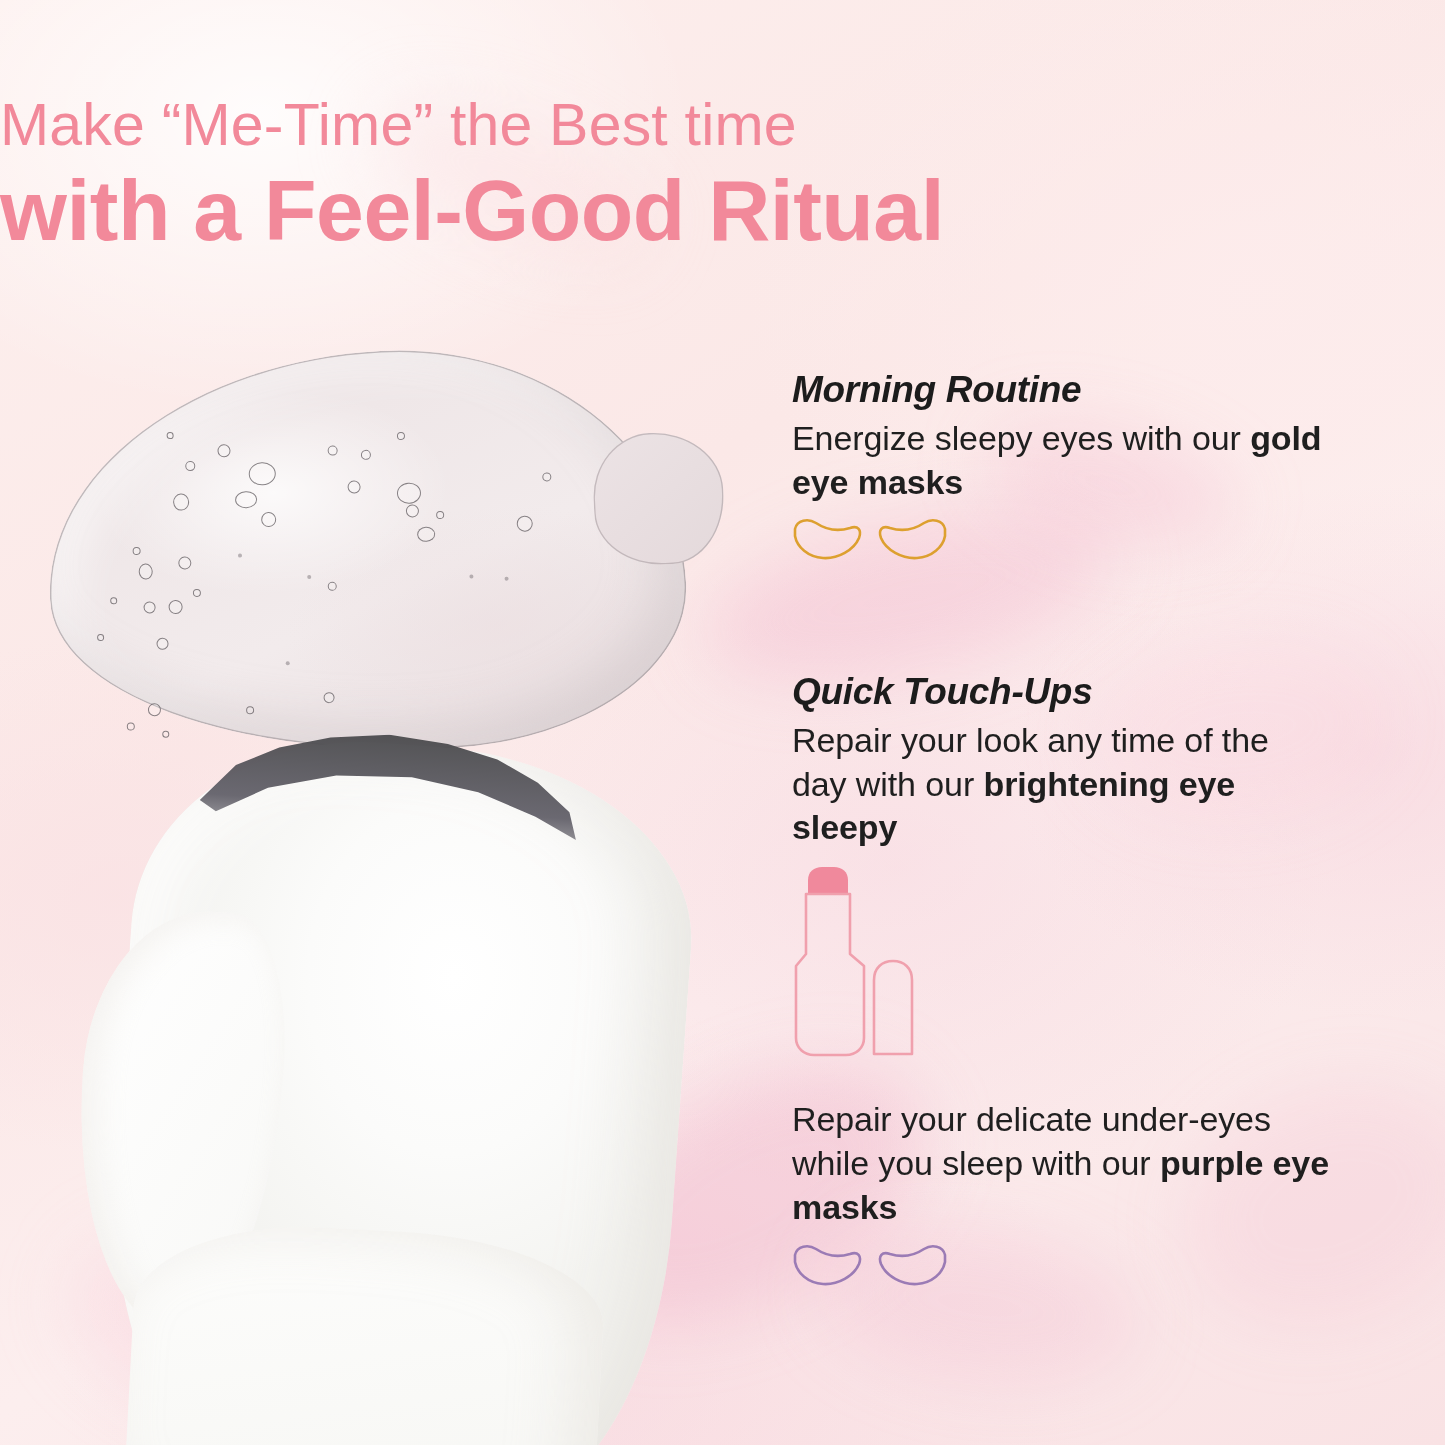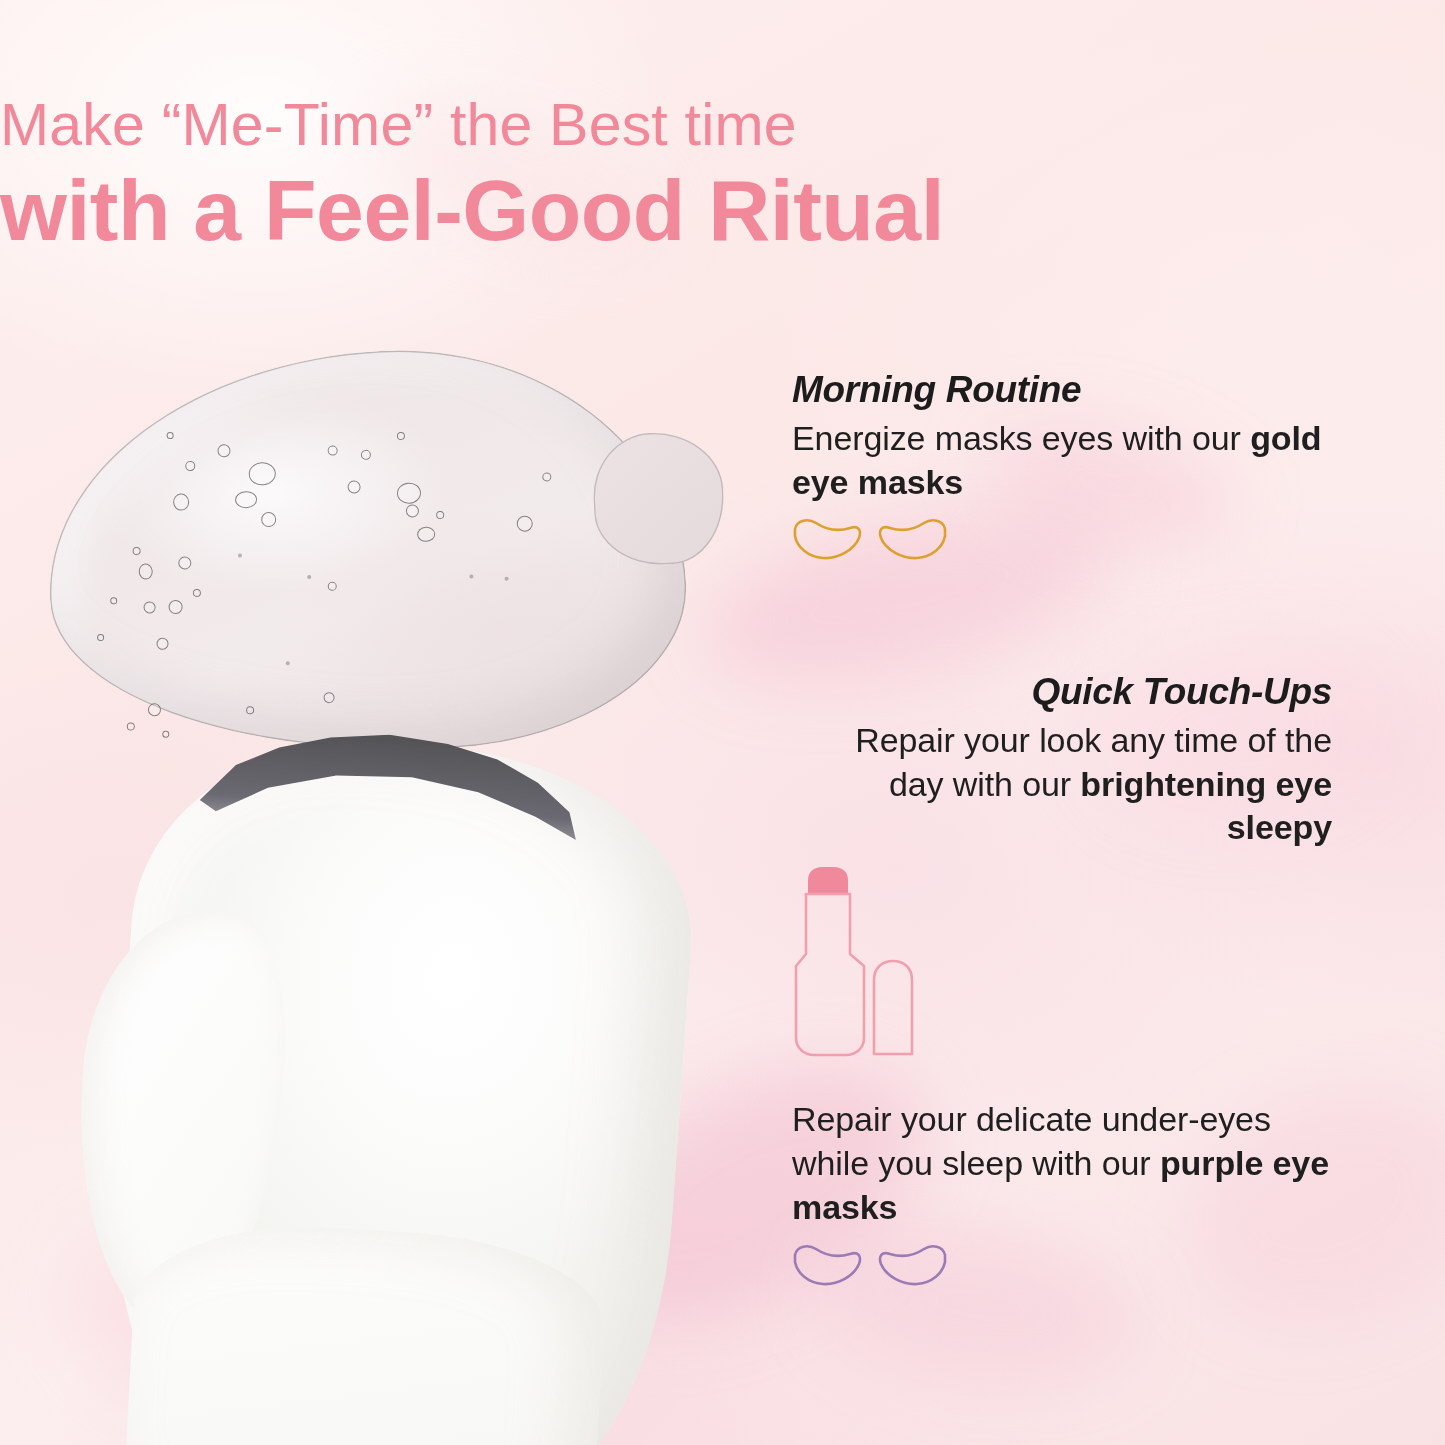--- a/index.html
+++ b/index.html
@@ -181,21 +181,21 @@
 
   .icon-row {
     display: flex;
     align-items: flex-end;
     gap: 12px;
     margin-top: 12px;
   }
 
   
   #sec-morning { top: 362px; }
-  #sec-quick   { top: 664px; text-align: right; }
+  #sec-quick   { top: 664px; }
   #sec-evening { top: 1098px; }
 </style>
 </head>
 <body>
 
 <div id="canvas">
 
   <div class="bg-base"></div>
   <div class="vein v1"></div>
   <div class="vein v2"></div>
@@ -249,21 +249,21 @@
     <div class="bubble dot" style="left:420px; top:228px; width:4px;  height:4px;"></div>
     <div class="bubble dot" style="left:455px; top:232px; width:4px;  height:4px;"></div>
     <div class="bubble" style="left:278px; top:228px; width:7px;  height:7px;"></div>
   </div>
 
   <div class="cream-swatch"></div>
   <div class="cream-tail"></div>
 
   <div class="col" id="sec-morning">
     <div class="block-heading">Morning Routine</div>
-    <p class="block-body"><span>Energize masks eyes with our </span><b>gold eye masks</b></p>
+    <p class="block-body"><span>Energize sleepy eyes with our </span><b>gold eye masks</b></p>
     <div class="icon-row">
       <svg width="72" height="46" viewBox="0 0 72 46">
         <path d="M3 13 C5 4, 16 2, 24 7 C33 13, 45 16, 58 12 C66 9, 70 14, 67 22 C62 34, 46 43, 31 42 C16 41, 5 31, 3 20 Z" fill="none" stroke="#dda02f" stroke-width="2.6" stroke-linejoin="round"></path>
       </svg>
       <svg width="72" height="46" viewBox="0 0 72 46">
         <path d="M69 13 C67 4, 56 2, 48 7 C39 13, 27 16, 14 12 C6 9, 2 14, 5 22 C10 34, 26 43, 41 42 C56 41, 67 31, 69 20 Z" fill="none" stroke="#dda02f" stroke-width="2.6" stroke-linejoin="round"></path>
       </svg>
     </div>
   </div>
 

